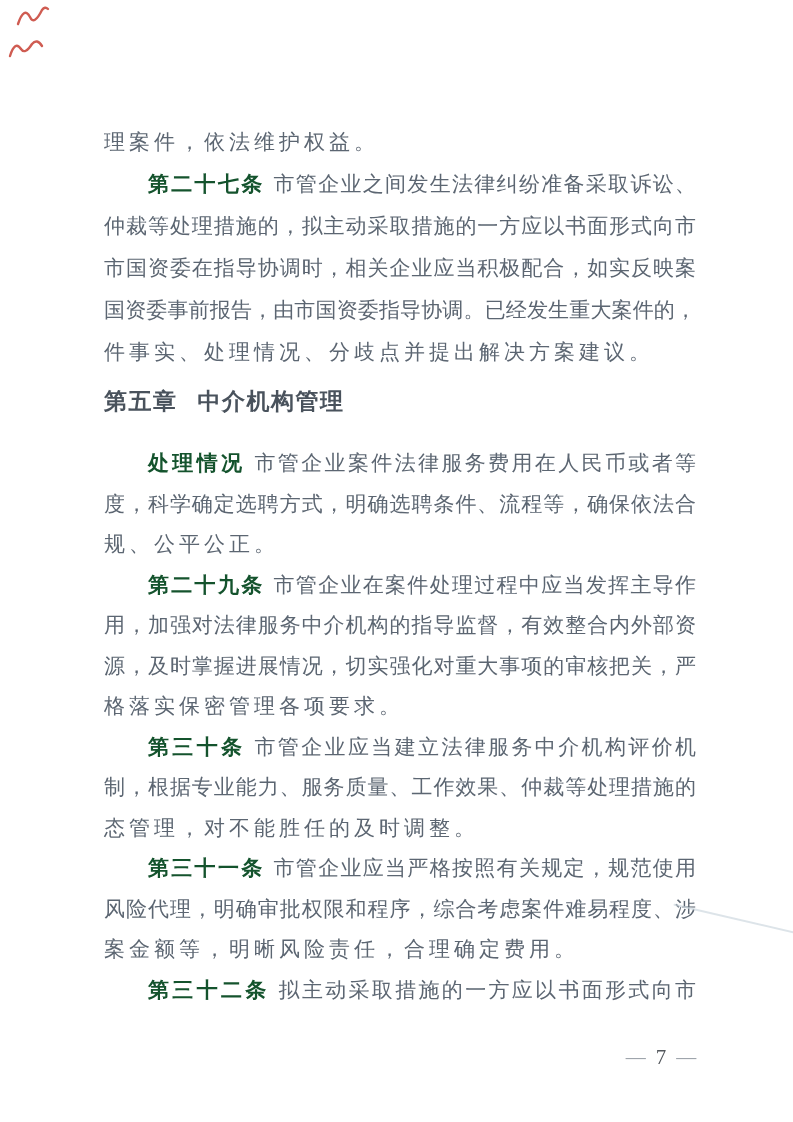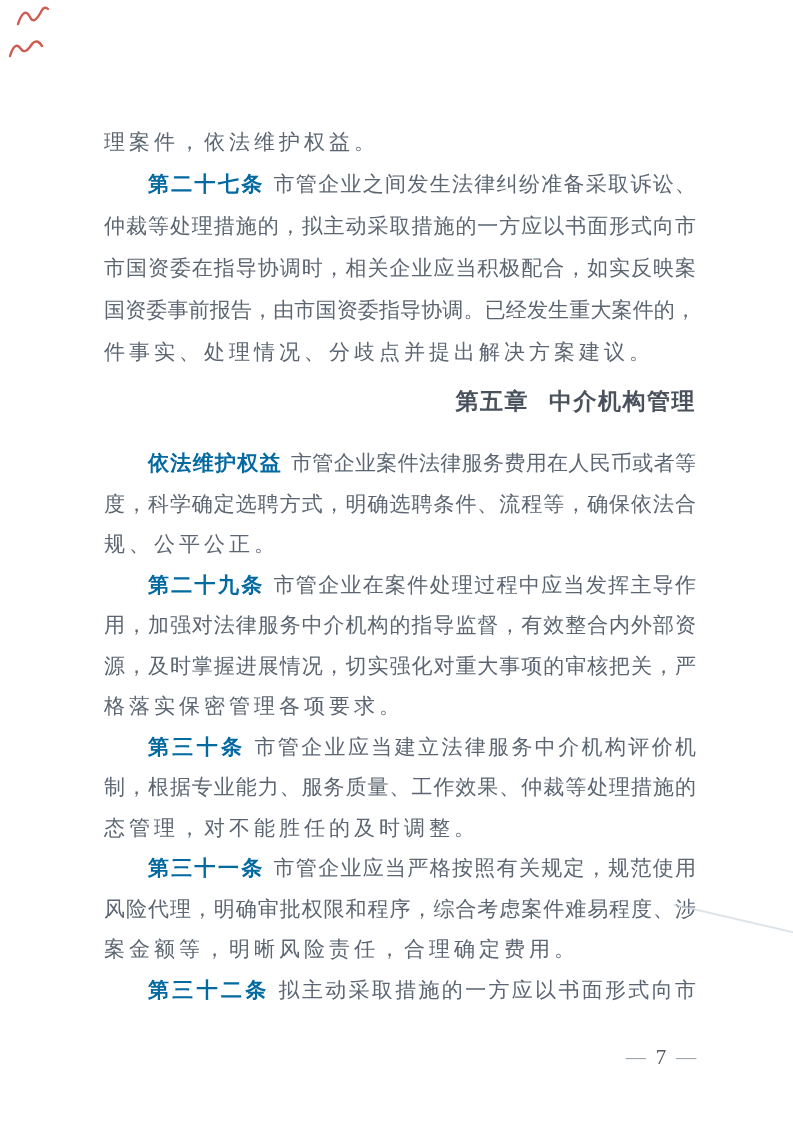--- a/index.html
+++ b/index.html
@@ -27,28 +27,28 @@
     white-space:normal;
     text-align:justify;
     text-align-last:justify;
     text-justify:inter-ideograph;
     overflow:hidden;
   }
   .line.spaced{letter-spacing:4px;}
   .line.indent{padding-left:44px;}
   .article-no{
     font-weight:700;
-    color:#0369a1;
+    color:#14532d;
     margin-right:9px;
     letter-spacing:1px;
   }
   .chapter-heading{
     height:42px;line-height:42px;
     margin-top:8px;margin-bottom:20px;
-    text-align:right;
+    text-align:left;
     font-size:23px;
     font-weight:700;
     color:#49525c;
     letter-spacing:1.5px;
   }
   .chapter-heading .chapter-num{margin-right:20px;}
   .page-footer{
     position:absolute;
     top:1044px;left:606px;
     width:110px;
@@ -86,21 +86,21 @@
   </svg>
 
   <div class="content">
       <div class="line b1 spaced"><span>理案件，依法维护权益。</span></div>
       <div class="line b1 justify indent"><span class="article-no">第二十七条</span><span>市管企业之间发生法律纠纷准备采取诉讼、</span></div>
       <div class="line b1 justify"><span>仲裁等处理措施的，拟主动采取措施的一方应以书面形式向市</span></div>
       <div class="line b1 justify"><span>市国资委在指导协调时，相关企业应当积极配合，如实反映案</span></div>
       <div class="line b1 justify"><span>国资委事前报告，由市国资委指导协调。已经发生重大案件的，</span></div>
       <div class="line b1 spaced"><span>件事实、处理情况、分歧点并提出解决方案建议。</span></div>
       <div class="chapter-heading"><span class="chapter-num">第五章</span><span>中介机构管理</span></div>
-      <div class="line justify indent"><span class="article-no">依法维护权益</span><span>市管企业案件法律服务费用在人民币或者等</span></div>
+      <div class="line justify indent"><span class="article-no">处理情况</span><span>市管企业案件法律服务费用在人民币或者等</span></div>
       <div class="line justify"><span>度，科学确定选聘方式，明确选聘条件、流程等，确保依法合</span></div>
       <div class="line spaced"><span>规、公平公正。</span></div>
       <div class="line justify indent"><span class="article-no">第二十九条</span><span>市管企业在案件处理过程中应当发挥主导作</span></div>
       <div class="line justify"><span>用，加强对法律服务中介机构的指导监督，有效整合内外部资</span></div>
       <div class="line justify"><span>源，及时掌握进展情况，切实强化对重大事项的审核把关，严</span></div>
       <div class="line spaced"><span>格落实保密管理各项要求。</span></div>
       <div class="line justify indent"><span class="article-no">第三十条</span><span>市管企业应当建立法律服务中介机构评价机</span></div>
       <div class="line justify"><span>制，根据专业能力、服务质量、工作效果、仲裁等处理措施的</span></div>
       <div class="line spaced"><span>态管理，对不能胜任的及时调整。</span></div>
       <div class="line justify indent"><span class="article-no">第三十一条</span><span>市管企业应当严格按照有关规定，规范使用</span></div>

